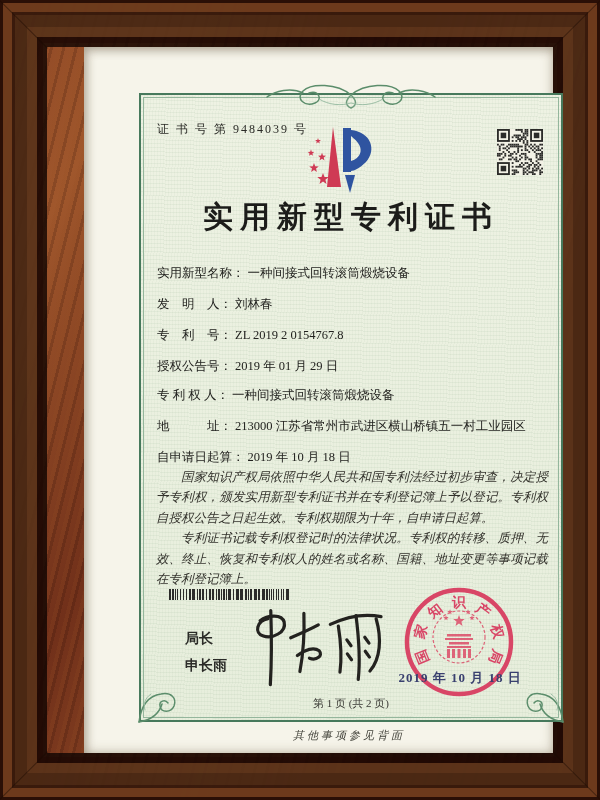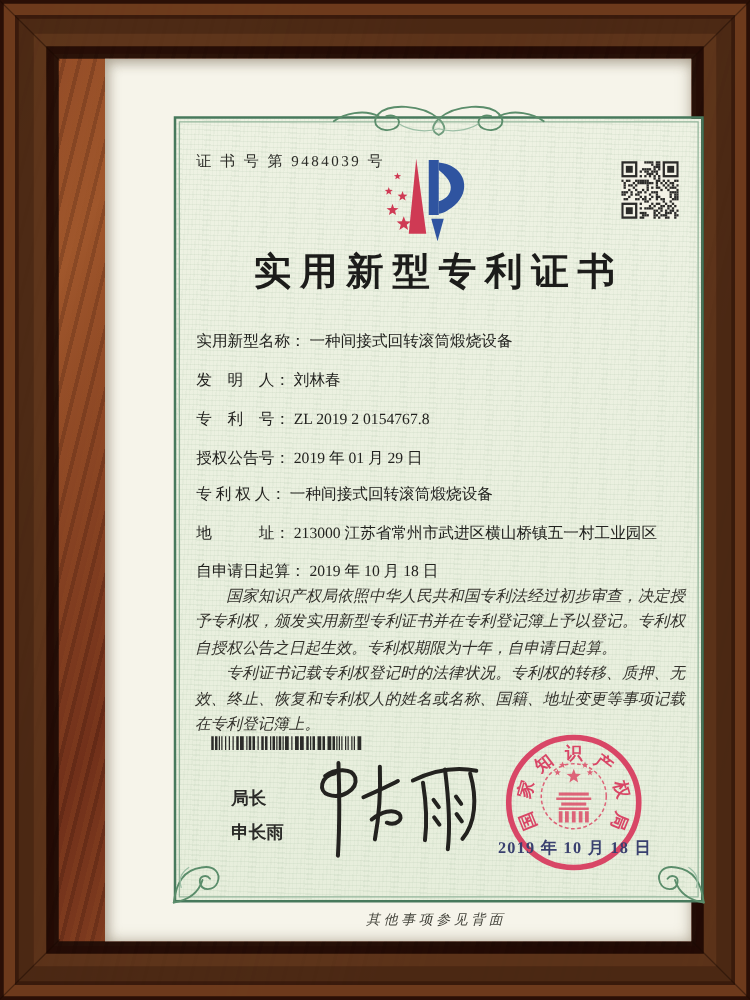--- a/index.html
+++ b/index.html
@@ -406,17 +406,18 @@
           <rect x="66" y="64" width="3" height="9"></rect>
         <polygon points="57.0,30.0 58.5,34.0 62.7,34.1 59.4,36.8 60.5,40.9 57.0,38.5 53.5,40.9 54.6,36.8 51.3,34.1 55.5,34.0"></polygon>
             <polygon points="44.0,30.2 44.7,32.0 46.7,32.1 45.1,33.4 45.6,35.3 44.0,34.2 42.4,35.3 42.9,33.4 41.3,32.1 43.3,32.0"></polygon>
             <polygon points="48.0,24.2 48.7,26.0 50.7,26.1 49.1,27.4 49.6,29.3 48.0,28.2 46.4,29.3 46.9,27.4 45.3,26.1 47.3,26.0"></polygon>
             <polygon points="66.0,24.2 66.7,26.0 68.7,26.1 67.1,27.4 67.6,29.3 66.0,28.2 64.4,29.3 64.9,27.4 63.3,26.1 65.3,26.0"></polygon>
             <polygon points="70.0,30.2 70.7,32.0 72.7,32.1 71.1,33.4 71.6,35.3 70.0,34.2 68.4,35.3 68.9,33.4 67.3,32.1 69.3,32.0"></polygon>
           </g>
       </svg>
       <div class="abs seal-date">2019 年 10 月 18 日</div>
 
+      <div class="abs page-info">第 1 页 (共 2 页)</div>
     </div>
 
     <div class="back-note">其他事项参见背面</div>
   </div>
 </div>
 
 </body></html>

